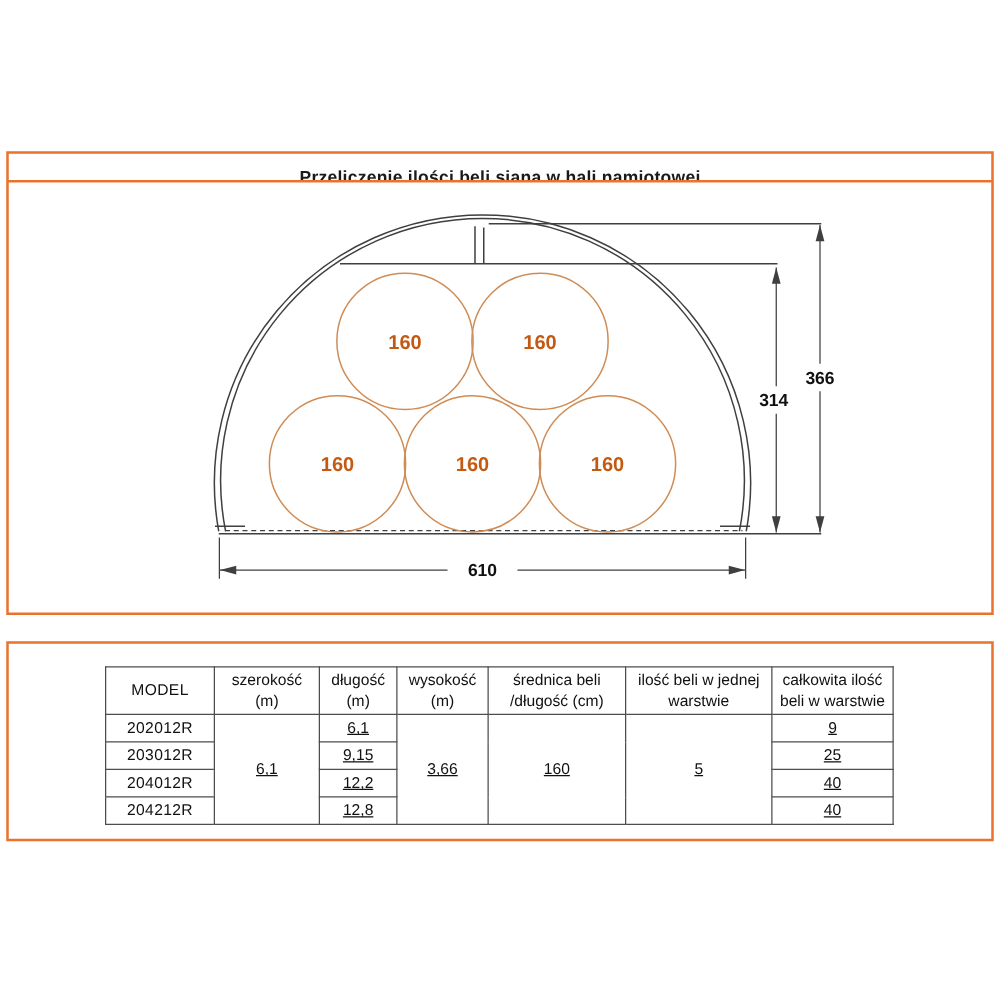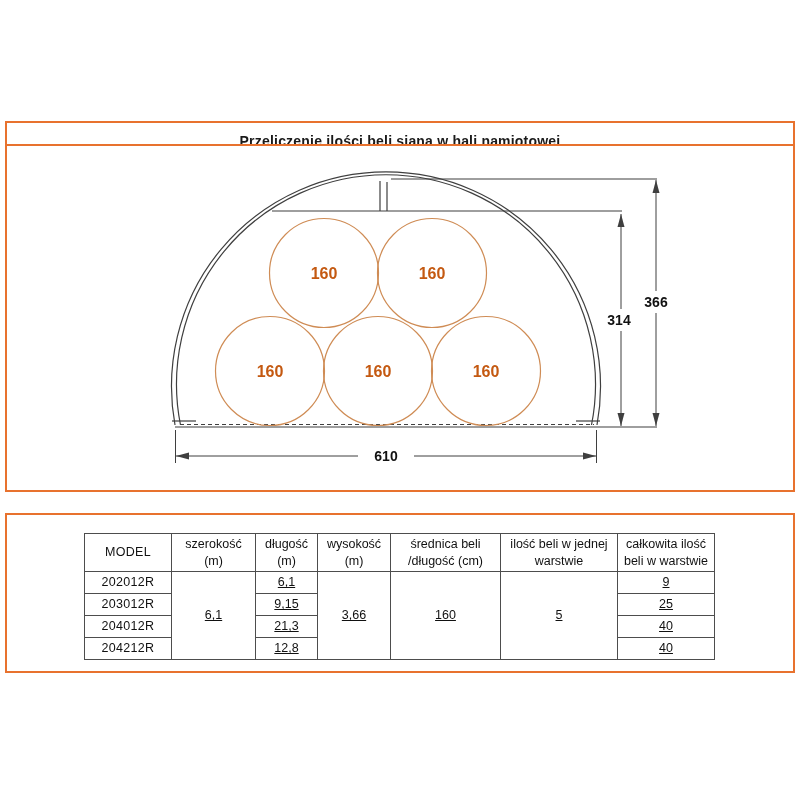--- a/index.html
+++ b/index.html
@@ -152,21 +152,21 @@
         <td class="num" rowspan="4">5</td>
         <td class="num">9</td>
       </tr>
       <tr>
         <td class="model">203012R</td>
         <td class="num">9,15</td>
         <td class="num">25</td>
       </tr>
       <tr>
         <td class="model">204012R</td>
-        <td class="num">21,3</td>
+        <td class="num">12,2</td>
         <td class="num">40</td>
       </tr>
       <tr>
         <td class="model">204212R</td>
         <td class="num">12,8</td>
         <td class="num">40</td>
       </tr>
     </tbody>
   </table>
 

